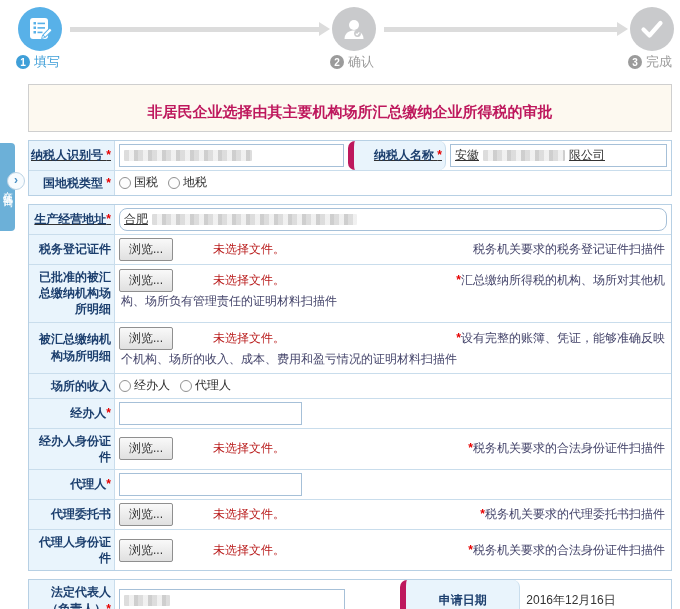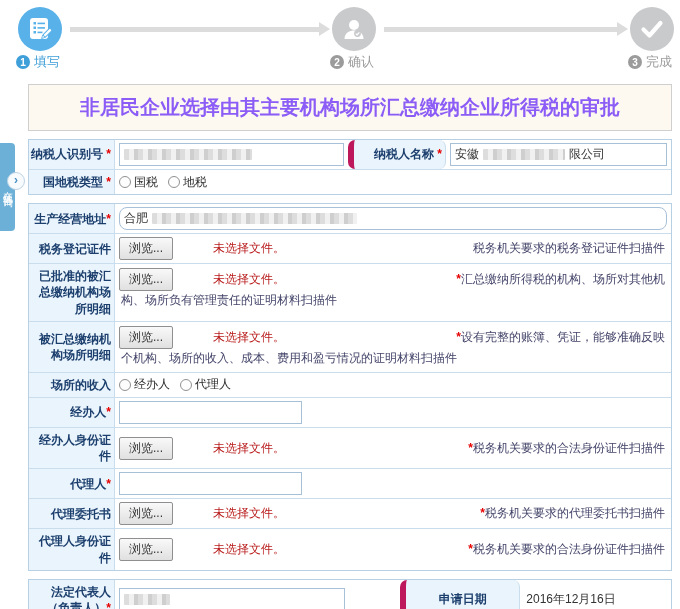--- a/index.html
+++ b/index.html
@@ -43,21 +43,21 @@
   .step-arrow:after {
     content: ""; position: absolute; right: -10px; top: -5px;
     border-left: 11px solid #dcdcdc; border-top: 7px solid transparent; border-bottom: 7px solid transparent;
   }
 
   
   .title-box {
     margin: 12px 8px 8px 28px; background: #fdf9f0; border: 1px solid #cfcfcf;
     padding: 8px 20px; text-align: center;
   }
-  .title-box h1 { font-size: 20px; font-weight: bold; color: #8b5cf6; line-height: 1.45; }
+  .title-box h1 { font-size: 15px; font-weight: bold; color: #be185d; line-height: 1.45; margin-top: 8px; }
 
   
   .side-tab {
     position: absolute; left: 0; top: 143px; width: 15px; height: 88px;
     background: #6cb0d8; border-radius: 0 4px 4px 0; color: #fff;
     writing-mode: vertical-rl; text-orientation: upright;
     font-size: 10px; letter-spacing: 2px; display: flex; align-items: center; justify-content: center;
   }
   .side-arrow {
     position: absolute; left: 7px; top: 172px; width: 18px; height: 18px; border-radius: 50%;
@@ -108,21 +108,21 @@
   .file-line { display: flex; align-items: center; width: 100%; gap: 32px; }
   .browse-btn {
     border: 1px solid #8f8f8f; border-radius: 2px;
     background: linear-gradient(#f9f9f9, #e0e0e0); color: #333;
     font-size: 12px; padding: 2px 9px; margin-right: 8px; cursor: pointer; white-space: nowrap;
   }
   .nofile { color: #b91c1c; white-space: nowrap; }
   .hint { margin-left: auto; color: #44446a; white-space: nowrap; padding-right: 2px; }
   .hint-line2 { color: #44446a; padding: 1px 2px 2px; }
 
-  .row-h1 { min-height: 26px; }
+  .row-h1 { min-height: 26px; text-decoration: underline; }
   .row-h2 { min-height: 24px; }
   .row-file { min-height: 27px; }
   .row-tall .tcell.block { padding-top: 4px; }
 
   .gap { height: 4px; }
   svg { display: block; }
 </style>
 </head>
 <body>
 

